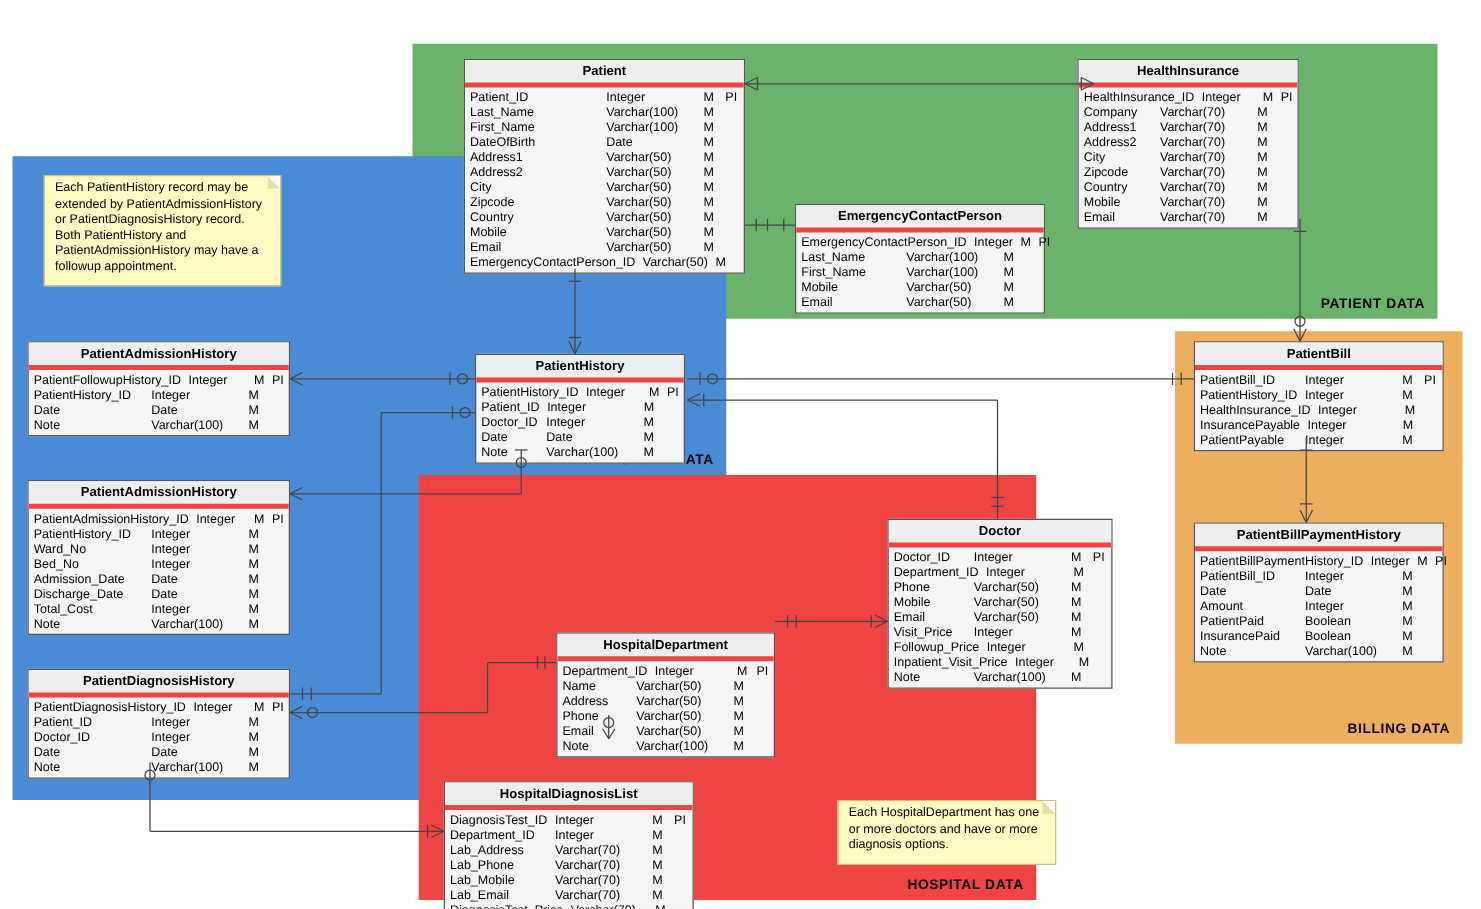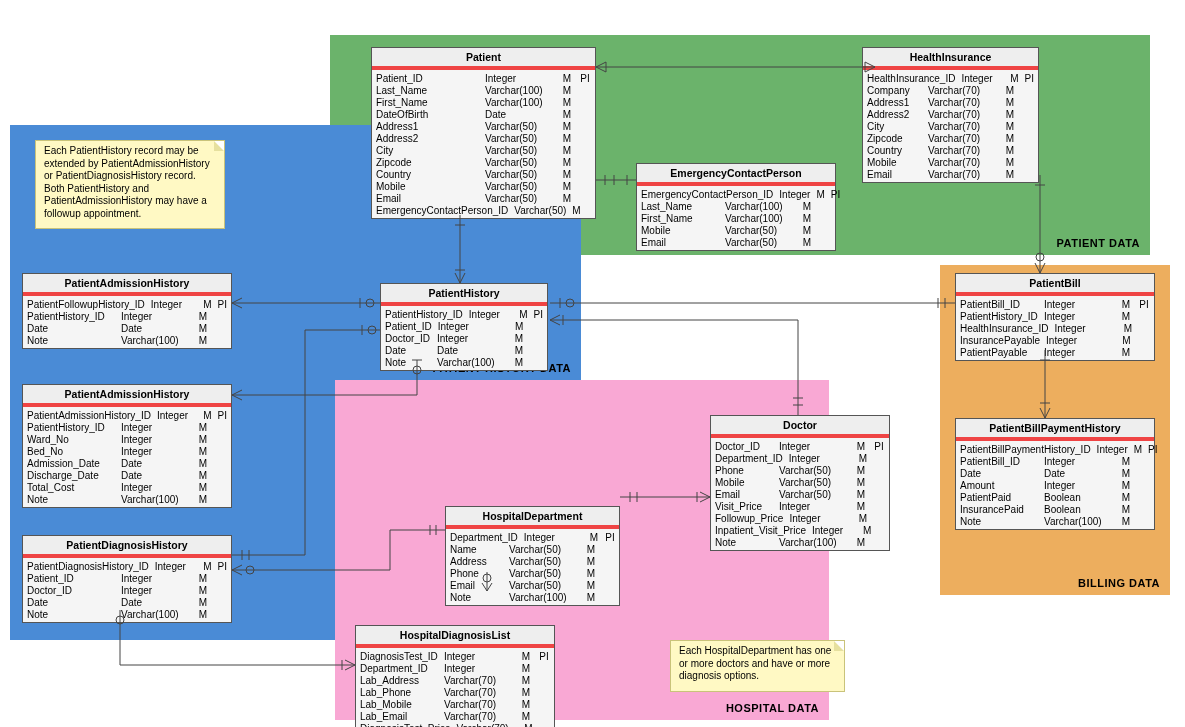--- a/index.html
+++ b/index.html
@@ -21,21 +21,21 @@
 </style>
 </head>
 <body>
 
 <div class="zone" style="left:330px;top:35px;width:820px;height:220px;background:#6BB36B">
   <span class="zone-label">PATIENT DATA</span>
 </div>
 <div class="zone" style="left:10px;top:125px;width:571px;height:515px;background:#4A8BD6">
   <span class="zone-label" style="top:237px;right:10px;bottom:auto">PATIENT HISTORY DATA</span>
 </div>
-<div class="zone" style="left:335px;top:380px;width:494px;height:340px;background:#f9a8d4">
+<div class="zone" style="left:335px;top:380px;width:494px;height:340px;background:#ef4444">
   <span class="zone-label">HOSPITAL DATA</span>
 </div>
 <div class="zone" style="left:940px;top:265px;width:230px;height:330px;background:#EDAE5E">
   <span class="zone-label">BILLING DATA</span>
 </div>
 
 <div class="note" style="left:35px;top:140px">Each PatientHistory record may be extended by PatientAdmissionHistory or PatientDiagnosisHistory record. Both PatientHistory and PatientAdmissionHistory may have a followup appointment.</div>
 <div class="note" style="left:670px;top:640px;max-width:175px">Each HospitalDepartment has one or more doctors and have or more diagnosis options.</div>
 
 <div class="entity" style="left:371px;top:47px;width:225px">

